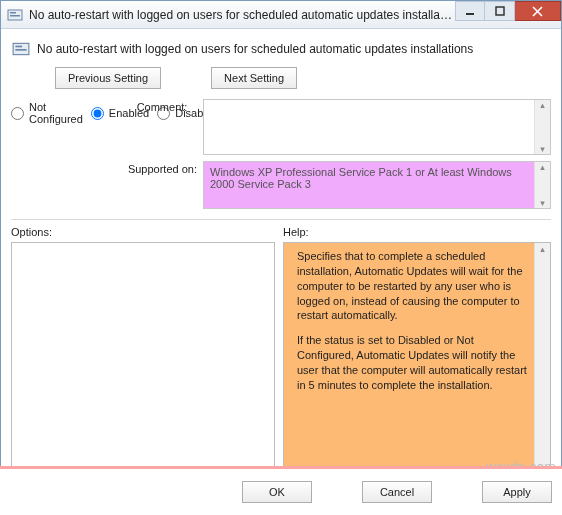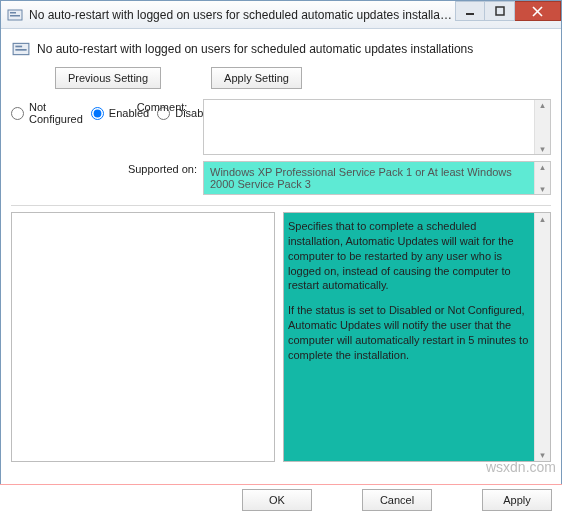--- a/index.html
+++ b/index.html
@@ -76,43 +76,43 @@
   }
   .scroll-stub {
     position:absolute; right:0; top:0; bottom:0; width:16px;
     background:#f0f0f0; border-left:1px solid #e0e0e0;
     display:flex; flex-direction:column; justify-content:space-between;
     align-items:center; color:#888; font-size:9px;
   }
   .lbl-supported { grid-column:2; grid-row:2; text-align:right; color:#222; padding-top:8px; white-space:nowrap;}
   .supported-box {
     grid-column:3; grid-row:2; margin-top:6px;
-    height:34px; border:1px solid #c8c8c8; background:#5eead4;
+    height:48px; border:1px solid #c8c8c8; background:#f0abfc;
     position:relative; padding:4px 20px 4px 6px;
     color:#555; font-size:11px;
   }
   .sep { border:none; border-top:1px solid #d9d9d9; margin:10px 0 6px 0;}
   .labels-row { display:flex; }
   .labels-row .opts { width:272px; color:#222;}
   .labels-row .hlp { color:#222;}
   .lower { display:flex; gap:8px; margin-top:4px;}
   .options-area {
     width:264px; height:250px;
     border:1px solid #bdbdbd; background:#fff;
   }
   .help-area {
     flex:1; height:250px;
-    border:1px solid #bdbdbd; background:#14b8a6;
-    position:relative; padding:6px 20px 6px 4px;
+    border:1px solid #bdbdbd; background:#fdba74;
+    position:relative; padding:6px 20px 6px 13px;
     overflow:hidden; color:#222; line-height:1.35;
   }
   .help-area p { margin:0 0 10px 0; }
   .footer {
     display:flex; justify-content:flex-end; gap:6px;
-    padding:4px 10px; border-top:1px solid #fca5a5;
+    padding:12px 10px; border-top:3px solid #fca5a5;
     position:absolute; bottom:0; left:0; right:0; background:#fff;
   }
   .footer button { min-width:70px; }
   .watermark {
     position:absolute; right:6px; bottom:40px;
     font-size:14px; color:#bdbdbd; pointer-events:none;
   }
 </style>
 </head>
 <body>
@@ -154,21 +154,21 @@
           <rect x="1" y="3" width="14" height="10" fill="#e8edf4" stroke="#6b86a8"></rect>
           <rect x="3" y="5" width="6" height="1.5" fill="#6b86a8"></rect>
           <rect x="3" y="8" width="10" height="1.5" fill="#6b86a8"></rect>
         </svg>
     </span>
     <span class="htxt">No auto-restart with logged on users for scheduled automatic updates installations</span>
   </div>
 
   <div class="nav-row">
     <button class="std">Previous Setting</button>
-    <button class="std">Apply Setting</button>
+    <button class="std">Next Setting</button>
   </div>
 
   <div class="top-grid">
     <div class="radio-col">
       <label class="radio-item">
         <input type="radio" name="state" style="">
         <span>Not Configured</span>
       </label>
       <label class="radio-item">
         <input type="radio" name="state" checked="" style="">
@@ -193,20 +193,24 @@
       <span>Windows XP Professional Service Pack 1 or At least Windows 2000 Service Pack 3</span>
       <div class="scroll-stub">
         <span>▴</span>
         <span>▾</span>
       </div>
     </div>
   </div>
 
   <hr class="sep">
 
+  <div class="labels-row">
+    <div class="opts">Options:</div>
+    <div class="hlp">Help:</div>
+  </div>
 
   <div class="lower">
     <div class="options-area"></div>
     <div class="help-area">
       <p>Specifies that to complete a scheduled installation, Automatic Updates will wait for the computer to be restarted by any user who is logged on, instead of causing the computer to restart automatically.</p>
       <p>If the status is set to Disabled or Not Configured, Automatic Updates will notify the user that the computer will automatically restart in 5 minutes to complete the installation.</p>
 
       <div class="scroll-stub">
         <span>▴</span>
         <span>▾</span>

